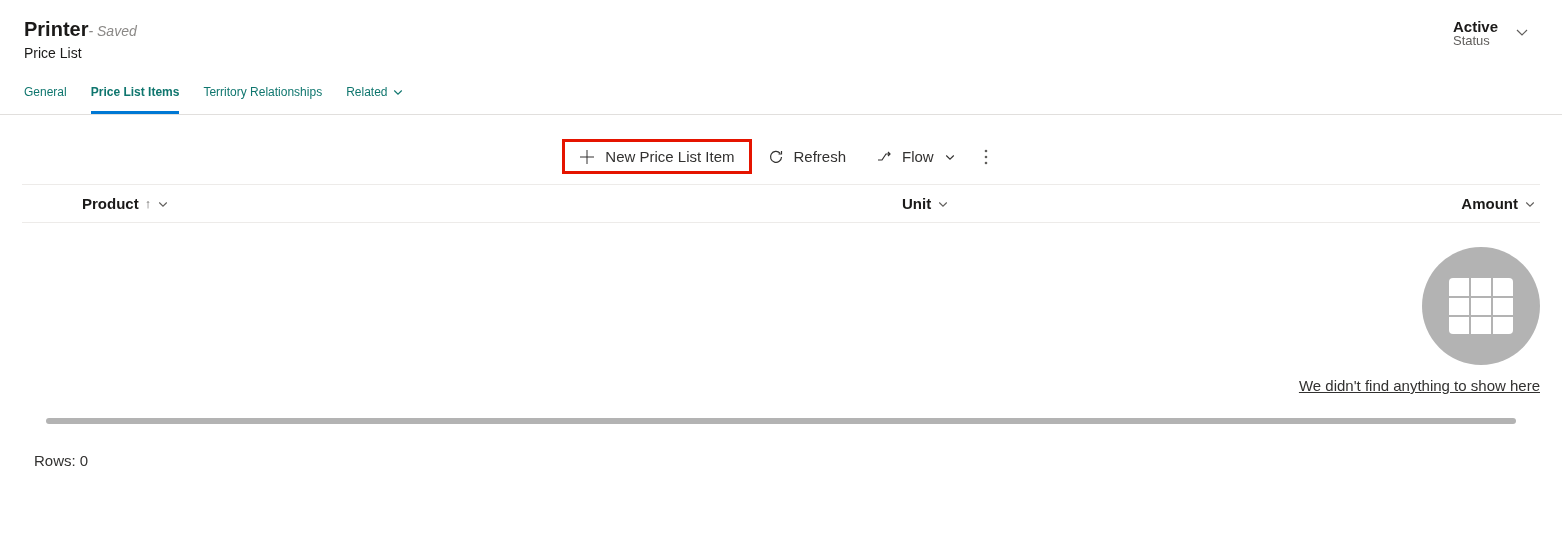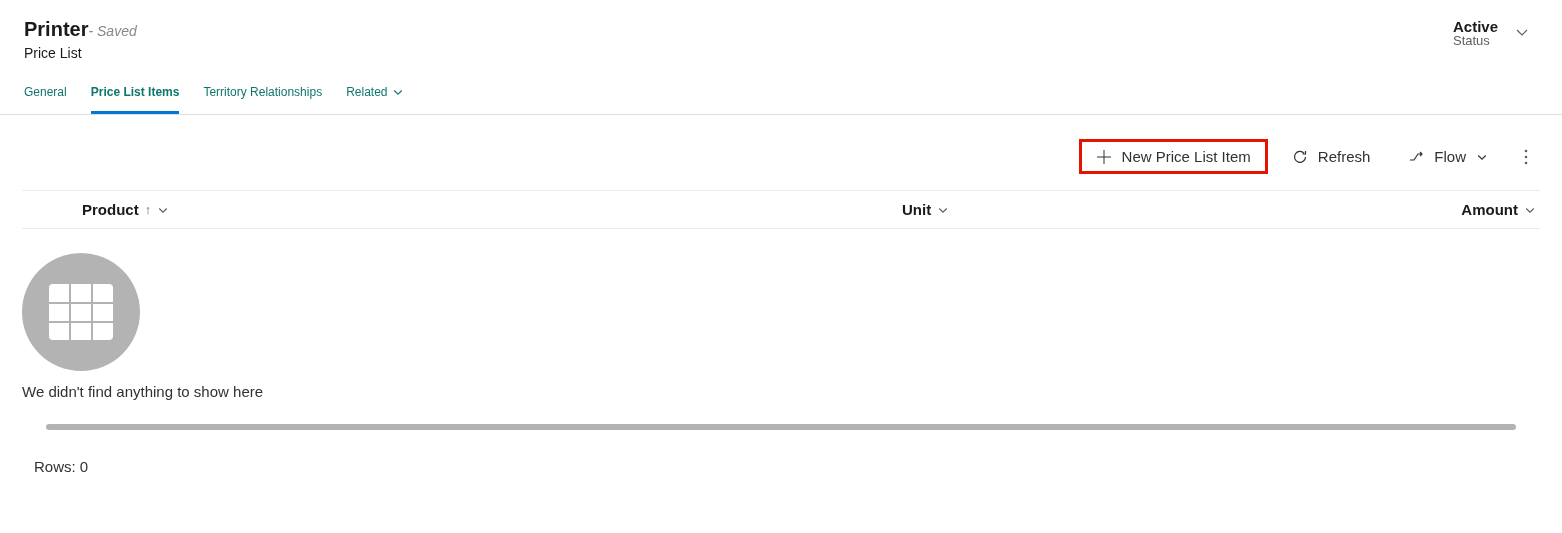--- a/index.html
+++ b/index.html
@@ -90,24 +90,24 @@
     }
     .tab.active {
       font-weight: 600;
       border-bottom-color: #0078d4;
     }
     .content-area {
       padding: 16px 22px 0 22px;
     }
     .toolbar {
       display: flex;
-      justify-content: flex-end;
-      align-items: center;
-      gap: 10px;
-      padding: 8px 0 16px 0;
+      justify-content: center;
+      align-items: center;
+      gap: 2px;
+      padding: 8px 0 10px 0;
       border-bottom: 1px solid #edebe9;
     }
     .toolbar-btn {
       display: flex;
       align-items: center;
       gap: 10px;
       background: none;
       border: none;
       padding: 8px 14px;
       font-size: 15px;
@@ -164,22 +164,23 @@
     .sort-arrow {
       font-size: 13px;
       color: #605e5c;
     }
     .col-chevron {
       color: #605e5c;
     }
     .empty-state {
       display: flex;
       flex-direction: column;
-      align-items: flex-start;
+      align-items: flex-end;
       padding: 24px 0 12px 0;
+      text-decoration: underline;
     }
     .empty-circle {
       width: 118px;
       height: 118px;
       border-radius: 50%;
       background: #b3b3b3;
       display: flex;
       align-items: center;
       justify-content: center;
     }

